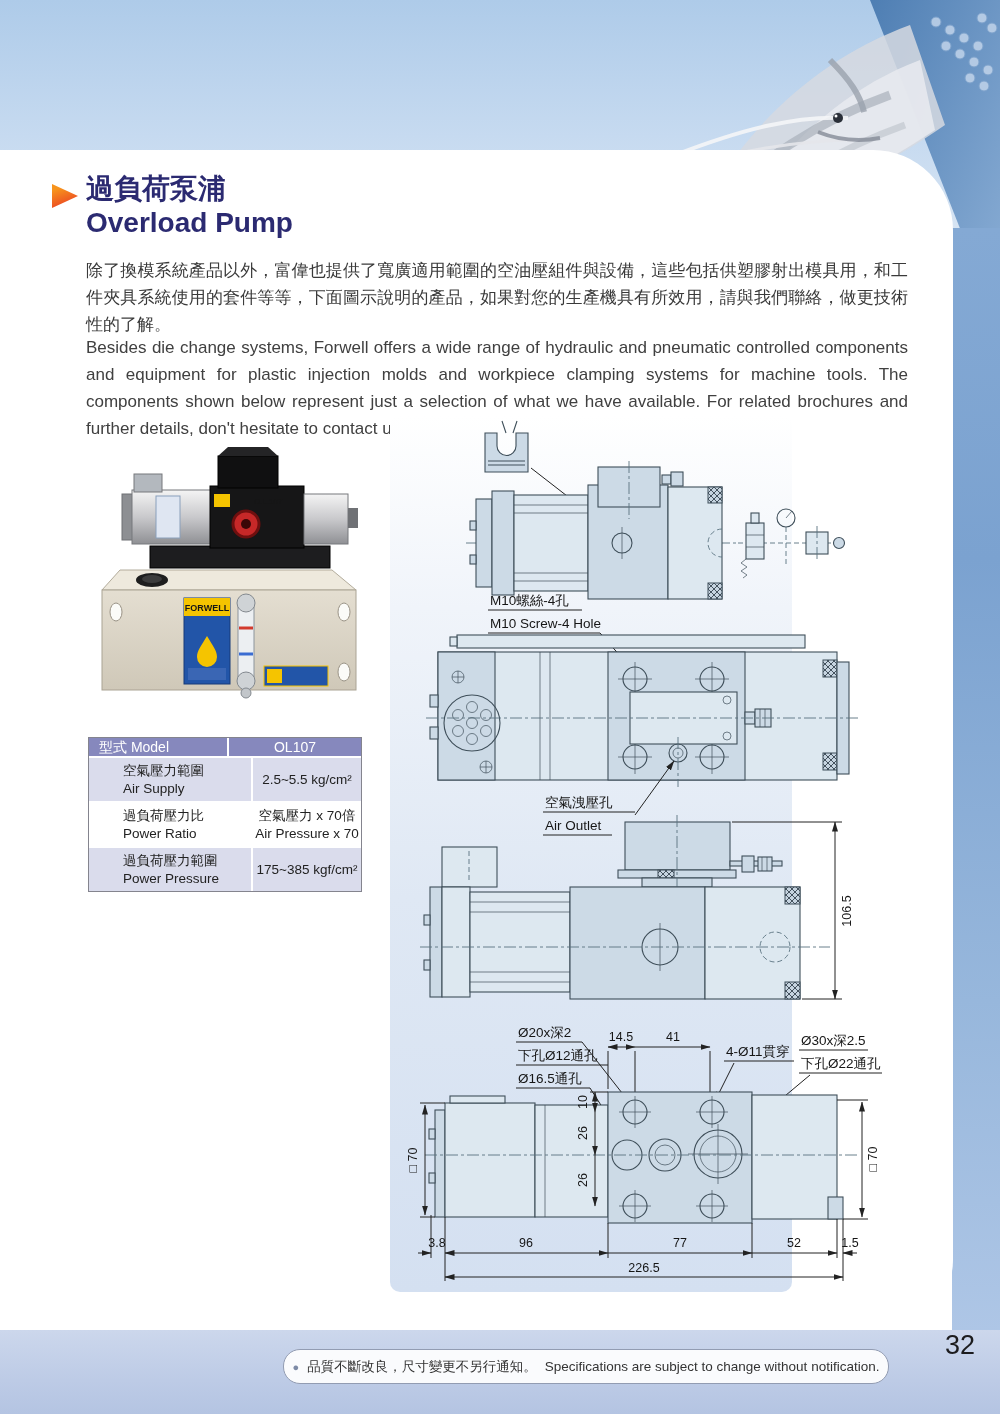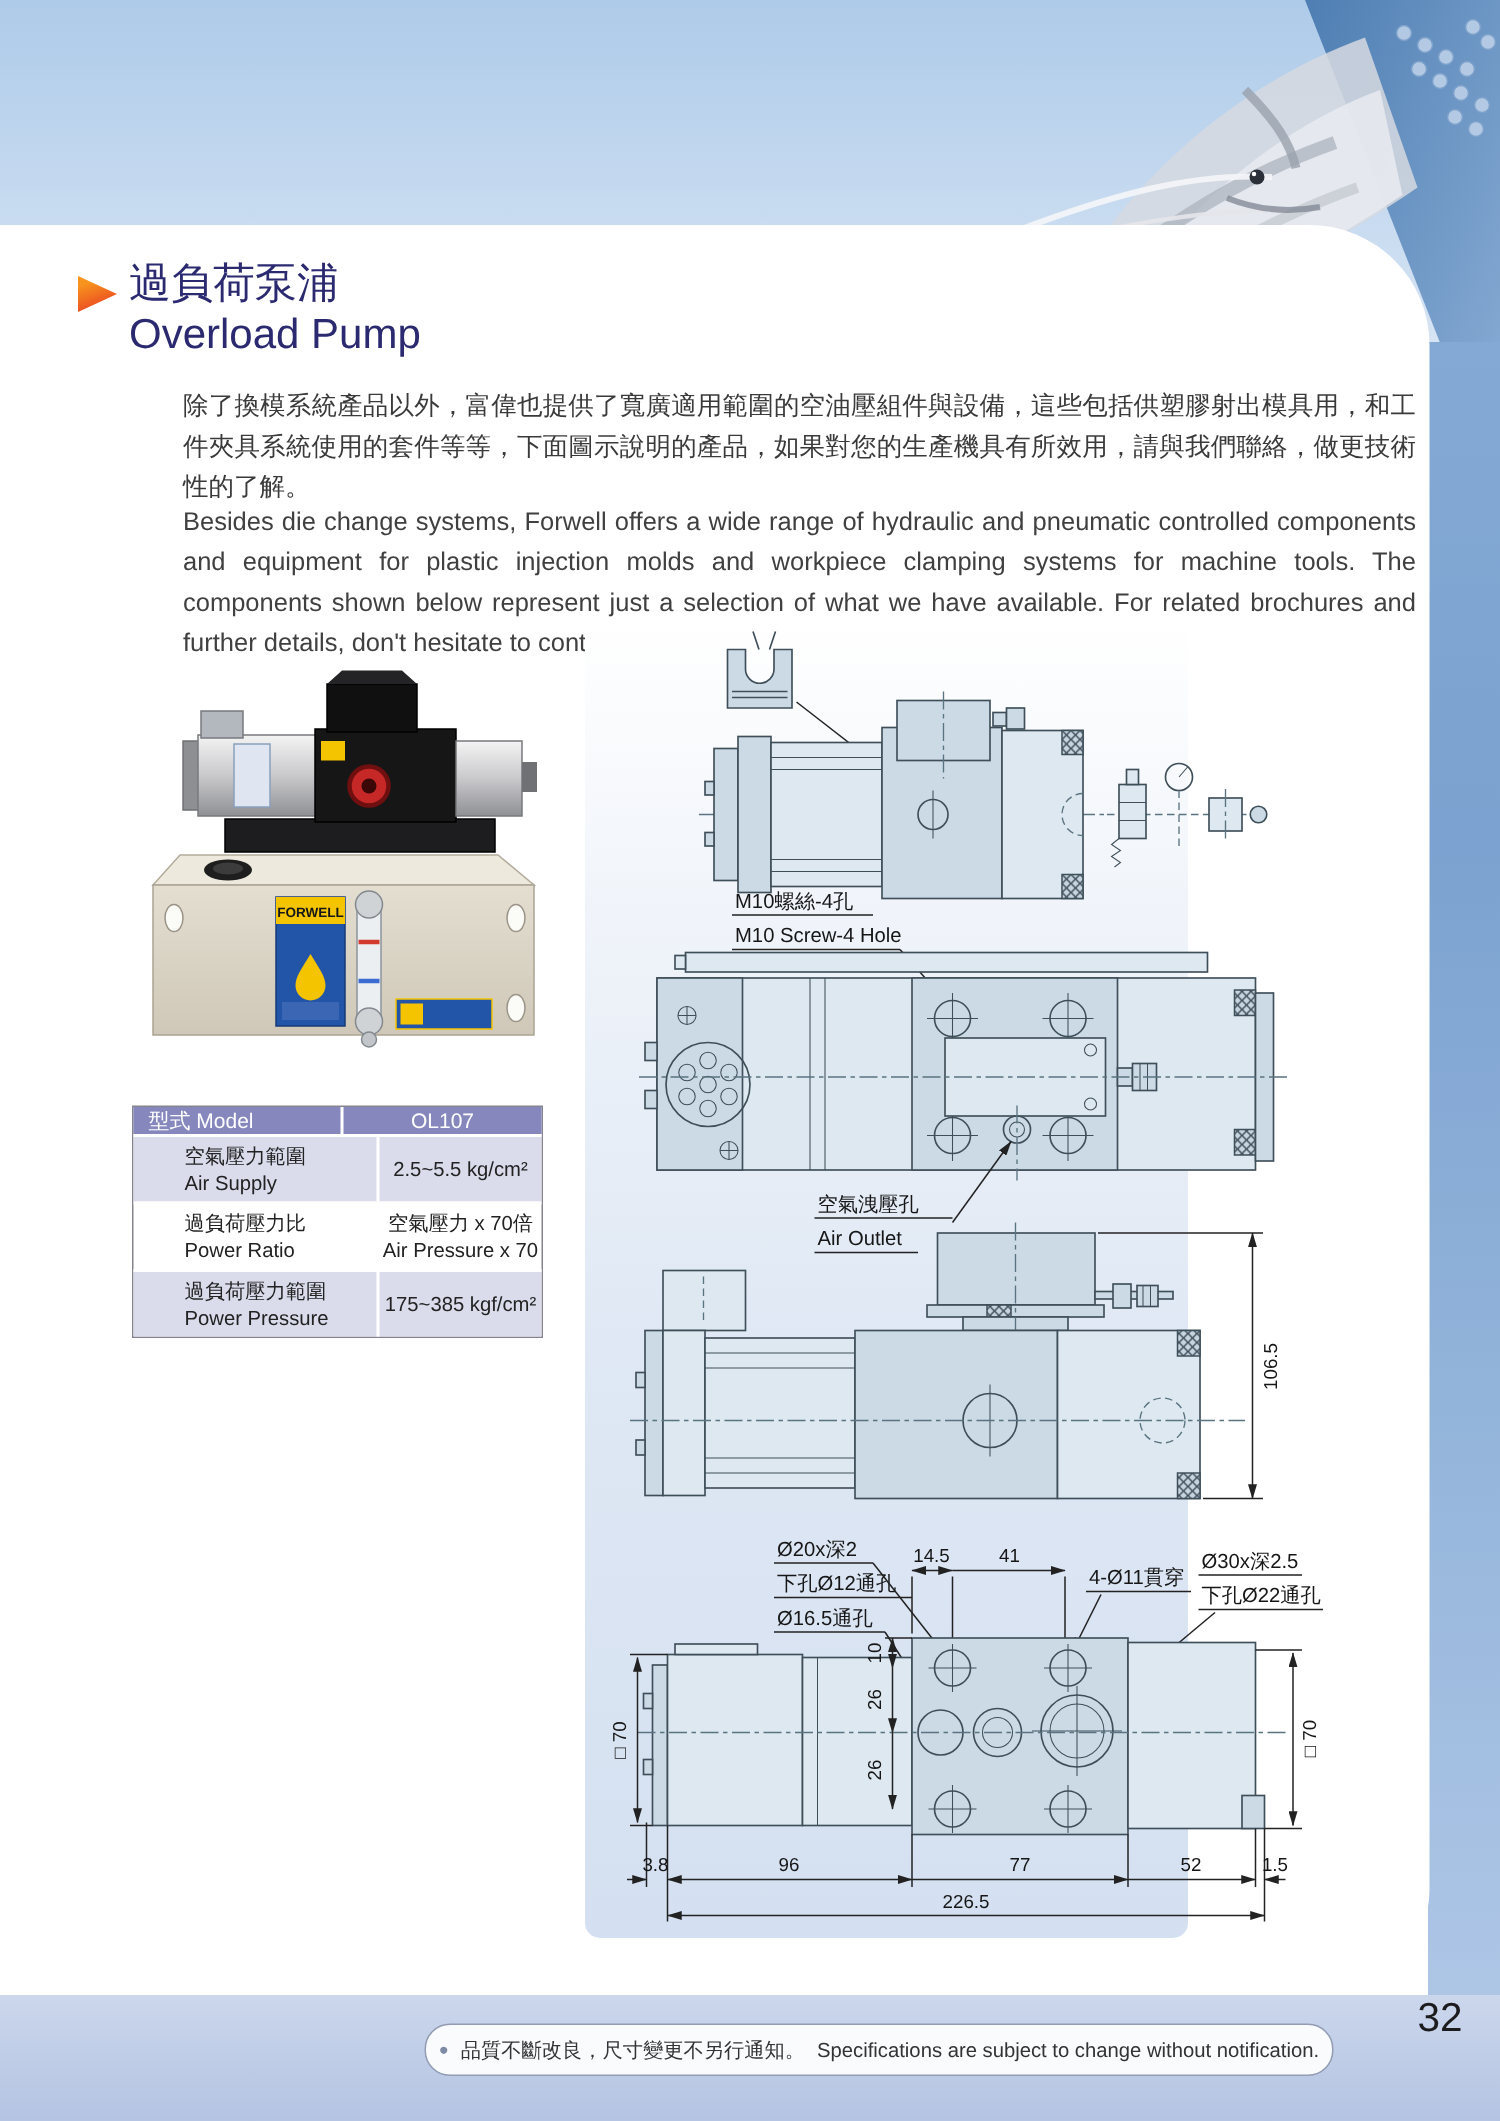--- a/index.html
+++ b/index.html
@@ -14,24 +14,24 @@
   .footer-band{position:absolute;left:0;bottom:0;width:100%;height:84px;
       background:linear-gradient(180deg,#ccd7ec 0%,#bdcbe6 60%,#b4c4e2 100%);}
   .content-panel{position:absolute;left:0;top:150px;width:953px;height:1180px;background:#fff;
       border-radius:0 80px 70px 0;}
   .content{position:absolute;left:0;top:0;width:100%;height:100%;}
   
   .sec-arrow{position:absolute;left:52px;top:184px;width:26px;height:24px;
       background:linear-gradient(160deg,#f7941d 20%,#ea3d24 90%);
       clip-path:polygon(0 0,100% 50%,0 100%);}
   .title-blk{position:absolute;left:86px;top:172px;line-height:34px;
-      font-weight:normal;font-size:28px;color:#2b2a71;}
+      font-weight:bold;font-size:28px;color:#2b2a71;}
   
   .para{position:absolute;left:86px;width:822px;font-size:17px;line-height:1.58;
-      text-align:justify;color:#3a3a3a;margin-left:36px;}
+      text-align:justify;color:#3a3a3a;}
   .para-zh{top:258px;}
   .para-en{top:335px;color:#404040;}
   
   .spec-table{position:absolute;left:88px;top:737px;width:272px;border:1px solid #84848e;
       background:#fff;font-size:13.5px;color:#222;}
   .tr{display:flex;}
   .tr + .tr{border-top:2px solid #fff;}
   .tc{display:flex;box-sizing:border-box;}
   .tc.label{width:138px;flex-direction:column;justify-content:center;
       padding:4px 4px 4px 10px;line-height:1.3;}

